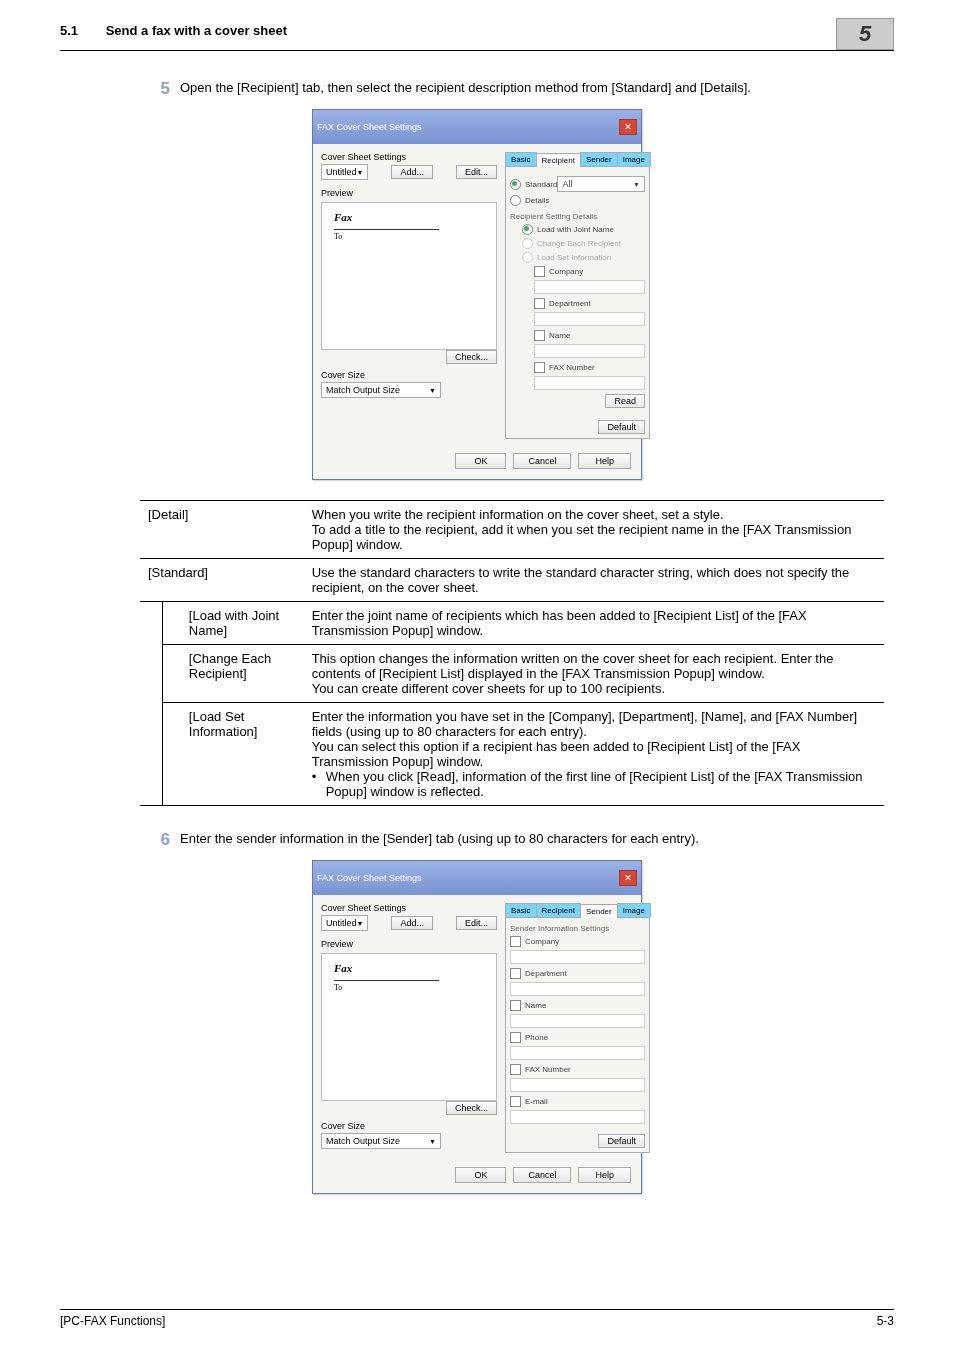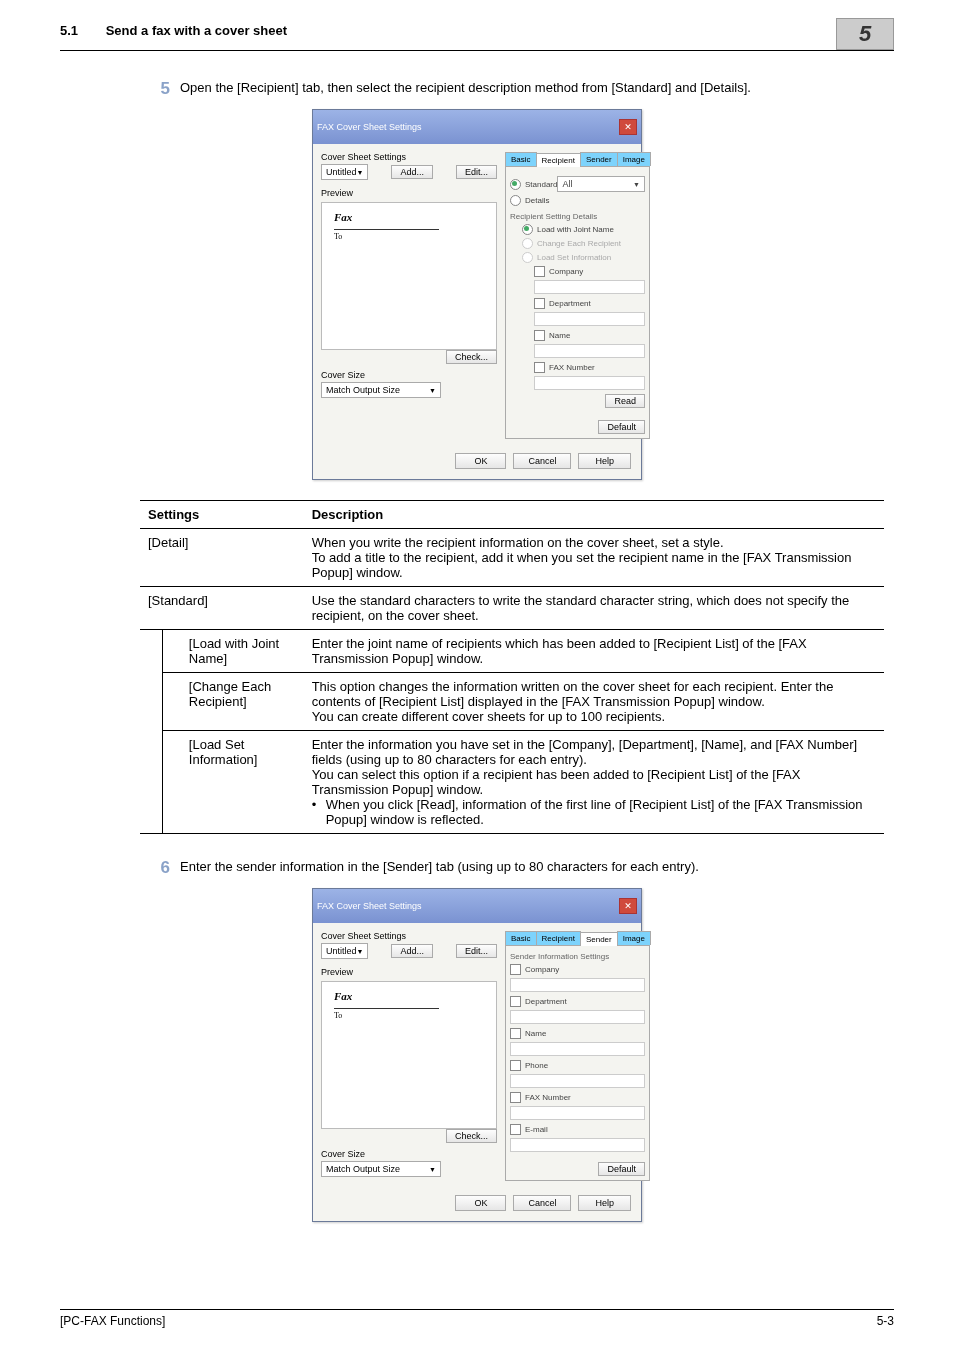--- a/index.html
+++ b/index.html
@@ -162,24 +162,20 @@
     <div class="dlg-footer">
       <span class="dlg-btn" style="padding:2px 18px">OK</span>
       <span class="dlg-btn" style="padding:2px 14px">Cancel</span>
       <span class="dlg-btn" style="padding:2px 16px">Help</span>
     </div>
   </div>
 
   <div style="margin-left:80px;margin-right:10px">
   <table class="settings">
     <tbody>
-          <tr>
-      <th colspan="2" style="width:22%">Settings</th>
-      <th>Description</th>
-    </tr>
     <tr>
       <td class="lbl" colspan="2">[Detail]</td>
       <td style="white-space:pre-line">When you write the recipient information on the cover sheet, set a style.
 To add a title to the recipient, add it when you set the recipient name in the [FAX Transmission Popup] window.</td>
     </tr>
     <tr>
       <td class="lbl" colspan="2">[Standard]</td>
       <td>Use the standard characters to write the standard character string, which does not specify the recipient, on the cover sheet.</td>
     </tr>
     <tr>

